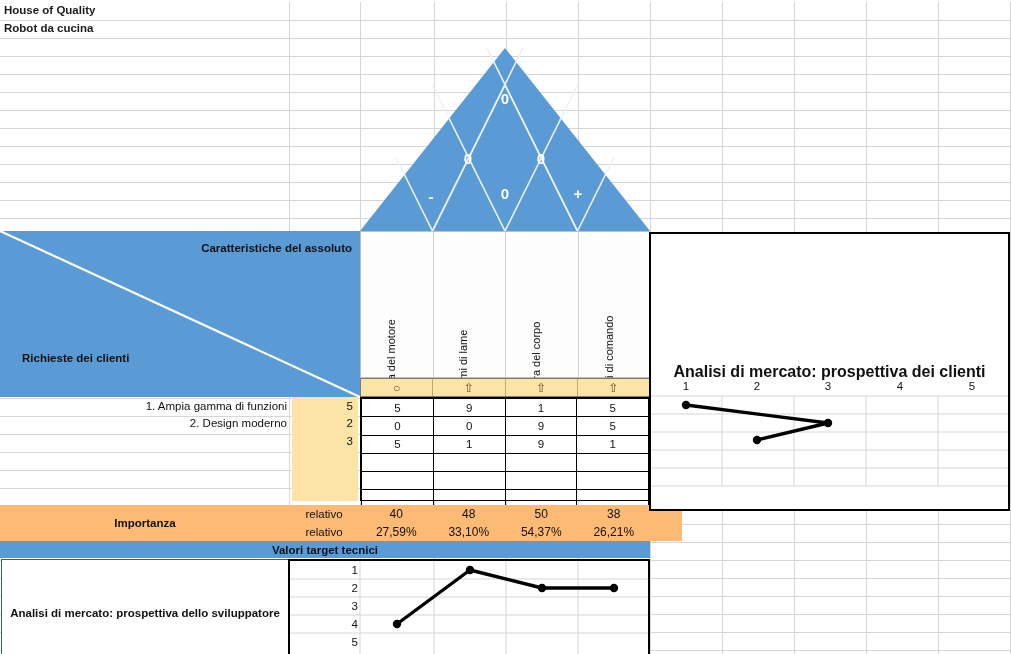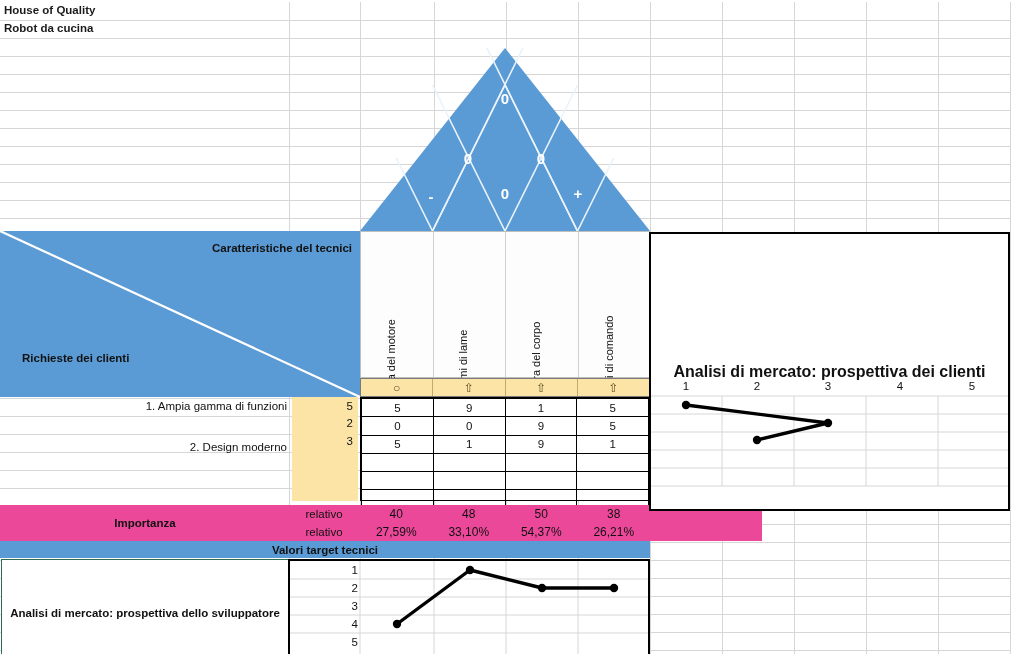--- a/index.html
+++ b/index.html
@@ -96,22 +96,22 @@
     border:1px solid #000;box-sizing:border-box;background:#fff;
   }
   #matrix table{border-collapse:collapse;width:100%;height:100%;}
   #matrix td{
     border:1px solid #000;text-align:center;vertical-align:middle;
     font-size:11.5px;color:#111;height:17.3px;padding:0;
   }
 
   
   #importance{
-    position:absolute;left:0;top:503px;width:762px;height:36px;
-    background:#ec4899;
+    position:absolute;left:0;top:503px;width:682px;height:36px;
+    background:#fdba74;
   }
   #importance .imp-title{
     position:absolute;left:0;top:0;width:290px;height:36px;
     display:flex;align-items:center;justify-content:center;
     font-size:11.5px;font-weight:bold;color:#111;
   }
   .imp-rowlabel{
     position:absolute;left:290px;width:68px;height:18px;line-height:18px;
     text-align:center;font-size:11.5px;color:#111;
   }
@@ -233,21 +233,21 @@
     <div class="roof-label" style="left:181px;top:110px;">0</div>
     <div class="roof-label" style="left:71px;top:148px;">-</div>
     <div class="roof-label" style="left:145px;top:145px;">0</div>
     <div class="roof-label" style="left:218px;top:145px;">+</div>
   </div>
 
   <div id="diagonal-head">
     <svg class="diag" width="360" height="166" viewBox="0 0 360 166">
       <line x1="0" y1="0" x2="360" y2="166" stroke="#ffffff" stroke-width="2.2"></line>
     </svg>
-    <div class="dh-top">Caratteristiche del tecnici</div>
+    <div class="dh-top">Caratteristiche del assoluto</div>
     <div class="dh-bot">Richieste dei clienti</div>
   </div>
 
   <div id="tech-head">
       <div class="tech-col" style="left: 0px; width: 72.5px;">
         <span class="vtext">1. Potenza del motore</span>
       </div>
       <div class="tech-col" style="left: 72.5px; width: 72.5px;">
         <span class="vtext">2. Sistemi di lame</span>
       </div>
@@ -384,14 +384,14 @@
   </div>
   <div id="chart-developer-ticks">
       <div class="axis-tick-y" style="left: 340px; width: 18px; top: 568px;">1</div>
       <div class="axis-tick-y" style="left: 340px; width: 18px; top: 586px;">2</div>
       <div class="axis-tick-y" style="left: 340px; width: 18px; top: 604px;">3</div>
       <div class="axis-tick-y" style="left: 340px; width: 18px; top: 622px;">4</div>
       <div class="axis-tick-y" style="left: 340px; width: 18px; top: 640px;">5</div>
     </div>
 
 <div class="req-label" style="top: 395px;">1. Ampia gamma di funzioni</div>
-    <div class="req-label" style="top: 412.33px; margin-top: 24px;">2. Design moderno</div>
+    <div class="req-label" style="top: 412.33px;">2. Design moderno</div>
   </div>
 
 </body></html>

